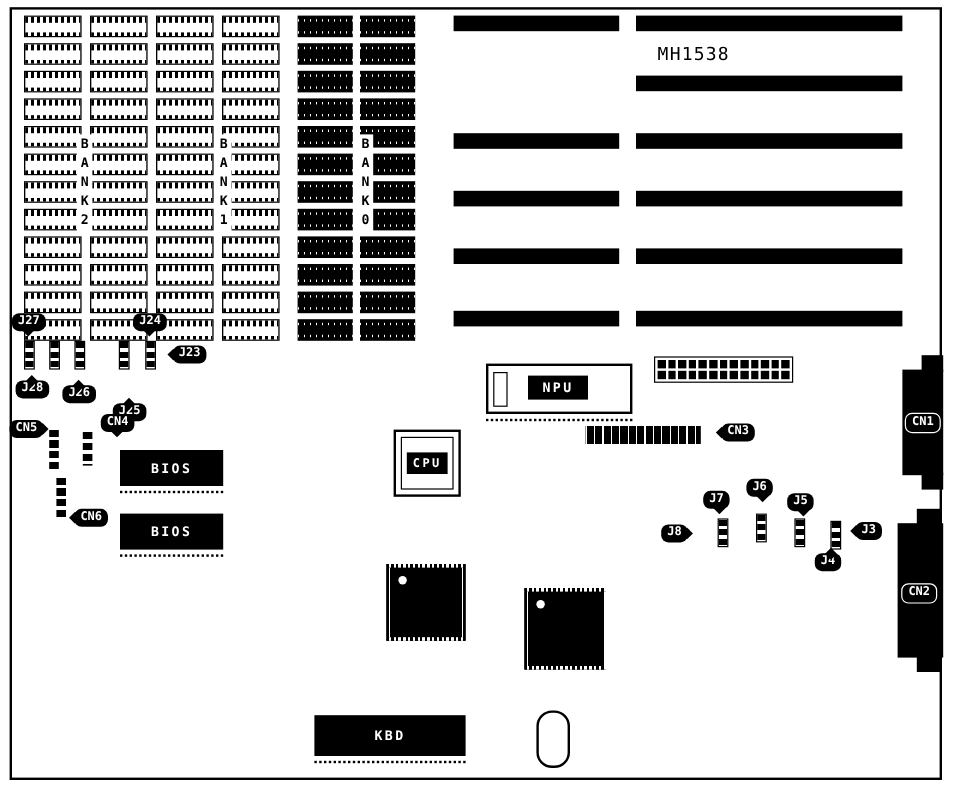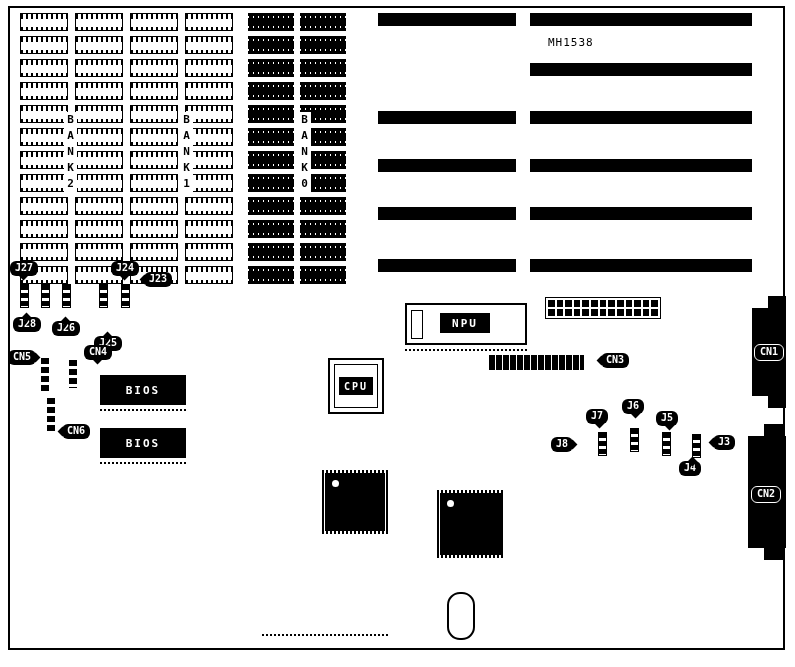--- a/index.html
+++ b/index.html
@@ -31,21 +31,21 @@
   
   .slot{position:absolute;height:13px;background:#000;}
 
   
   .banklabel{
     position:absolute;writing-mode:vertical-rl;text-orientation:upright;
     background:#fff;font-size:11px;font-weight:bold;letter-spacing:3px;
     padding:1px 0;z-index:4;
   }
 
-  .plain-label{position:absolute;font-size:11px;letter-spacing:1px;}
+  .plain-label{position:absolute;font-size:15px;letter-spacing:1px;}
 
   
   .chipblack{
     position:absolute;background:#000;color:#fff;display:flex;
     align-items:center;justify-content:center;font-size:11px;font-weight:bold;letter-spacing:2px;
   }
   .dashline{position:absolute;border-top:2px dotted #000;}
 
   
   .socket{position:absolute;border:2px solid #000;background:#fff;box-sizing:border-box;}
@@ -240,20 +240,21 @@
 
   <div class="cpu-outer" style="left:328px;top:358px;width:56px;height:56px;"></div>
   <div class="cpu-inner" style="left:334px;top:364px;width:44px;height:44px;"></div>
   <div class="chipblack" style="left:339px;top:377px;width:34px;height:18px;font-size:10px;">CPU</div>
 
   <div class="chipblack" style="left:100px;top:375px;width:86px;height:30px;">BIOS</div>
   <div class="dashline" style="left:100px;top:409px;width:86px;"></div>
   <div class="chipblack" style="left:100px;top:428px;width:86px;height:30px;">BIOS</div>
   <div class="dashline" style="left:100px;top:462px;width:86px;"></div>
 
+  <div class="chipblack" style="left:262px;top:596px;width:126px;height:34px;">KBD</div>
   <div class="dashline" style="left:262px;top:634px;width:126px;"></div>
 
   <div class="qfp" style="left:322px;top:470px;width:60px;height:58px;">
       <span class="dot"></span>
     </div>
   <div class="qfp" style="left:437px;top:490px;width:62px;height:62px;">
       <span class="dot"></span>
     </div>
 
   <div class="round-comp" style="left:447px;top:592px;width:24px;height:44px;"></div>
@@ -269,21 +270,21 @@
   <div class="bubble on-black" style="left:751px;top:486px;">CN2</div>
 
   <div class="pinv" style="left:20px;top:284px;height:24px;"></div>
   <div class="pinv" style="left:41px;top:284px;height:24px;"></div>
   <div class="pinv" style="left:62px;top:284px;height:24px;"></div>
   <div class="pinv" style="left:99px;top:284px;height:24px;"></div>
   <div class="pinv" style="left:121px;top:284px;height:24px;"></div>
 
   <div class="bubble tail-down" style="left:10px;top:261px;">J27</div>
   <div class="bubble tail-down" style="left:111px;top:261px;">J24</div>
-  <div class="bubble tail-left" style="left:144px;top:272px;">J23</div>
+  <div class="bubble tail-left" style="left:144px;top:288px;">J23</div>
   <div class="bubble tail-up" style="left:13px;top:317px;">J28</div>
   <div class="bubble tail-up" style="left:52px;top:321px;">J26</div>
   <div class="bubble tail-up" style="left:94px;top:311px;margin-top:25px;">J25</div>
 
   <div class="pincol" style="left:41px;top:358px;height:34px;"></div>
   <div class="bubble tail-right" style="left:8px;top:350px;">CN5</div>
   <div class="pincol" style="left:69px;top:360px;height:28px;"></div>
   <div class="bubble tail-down" style="left:84px;top:345px;">CN4</div>
   <div class="pincol" style="left:47px;top:398px;height:36px;"></div>
   <div class="bubble tail-left" style="left:62px;top:424px;">CN6</div>

